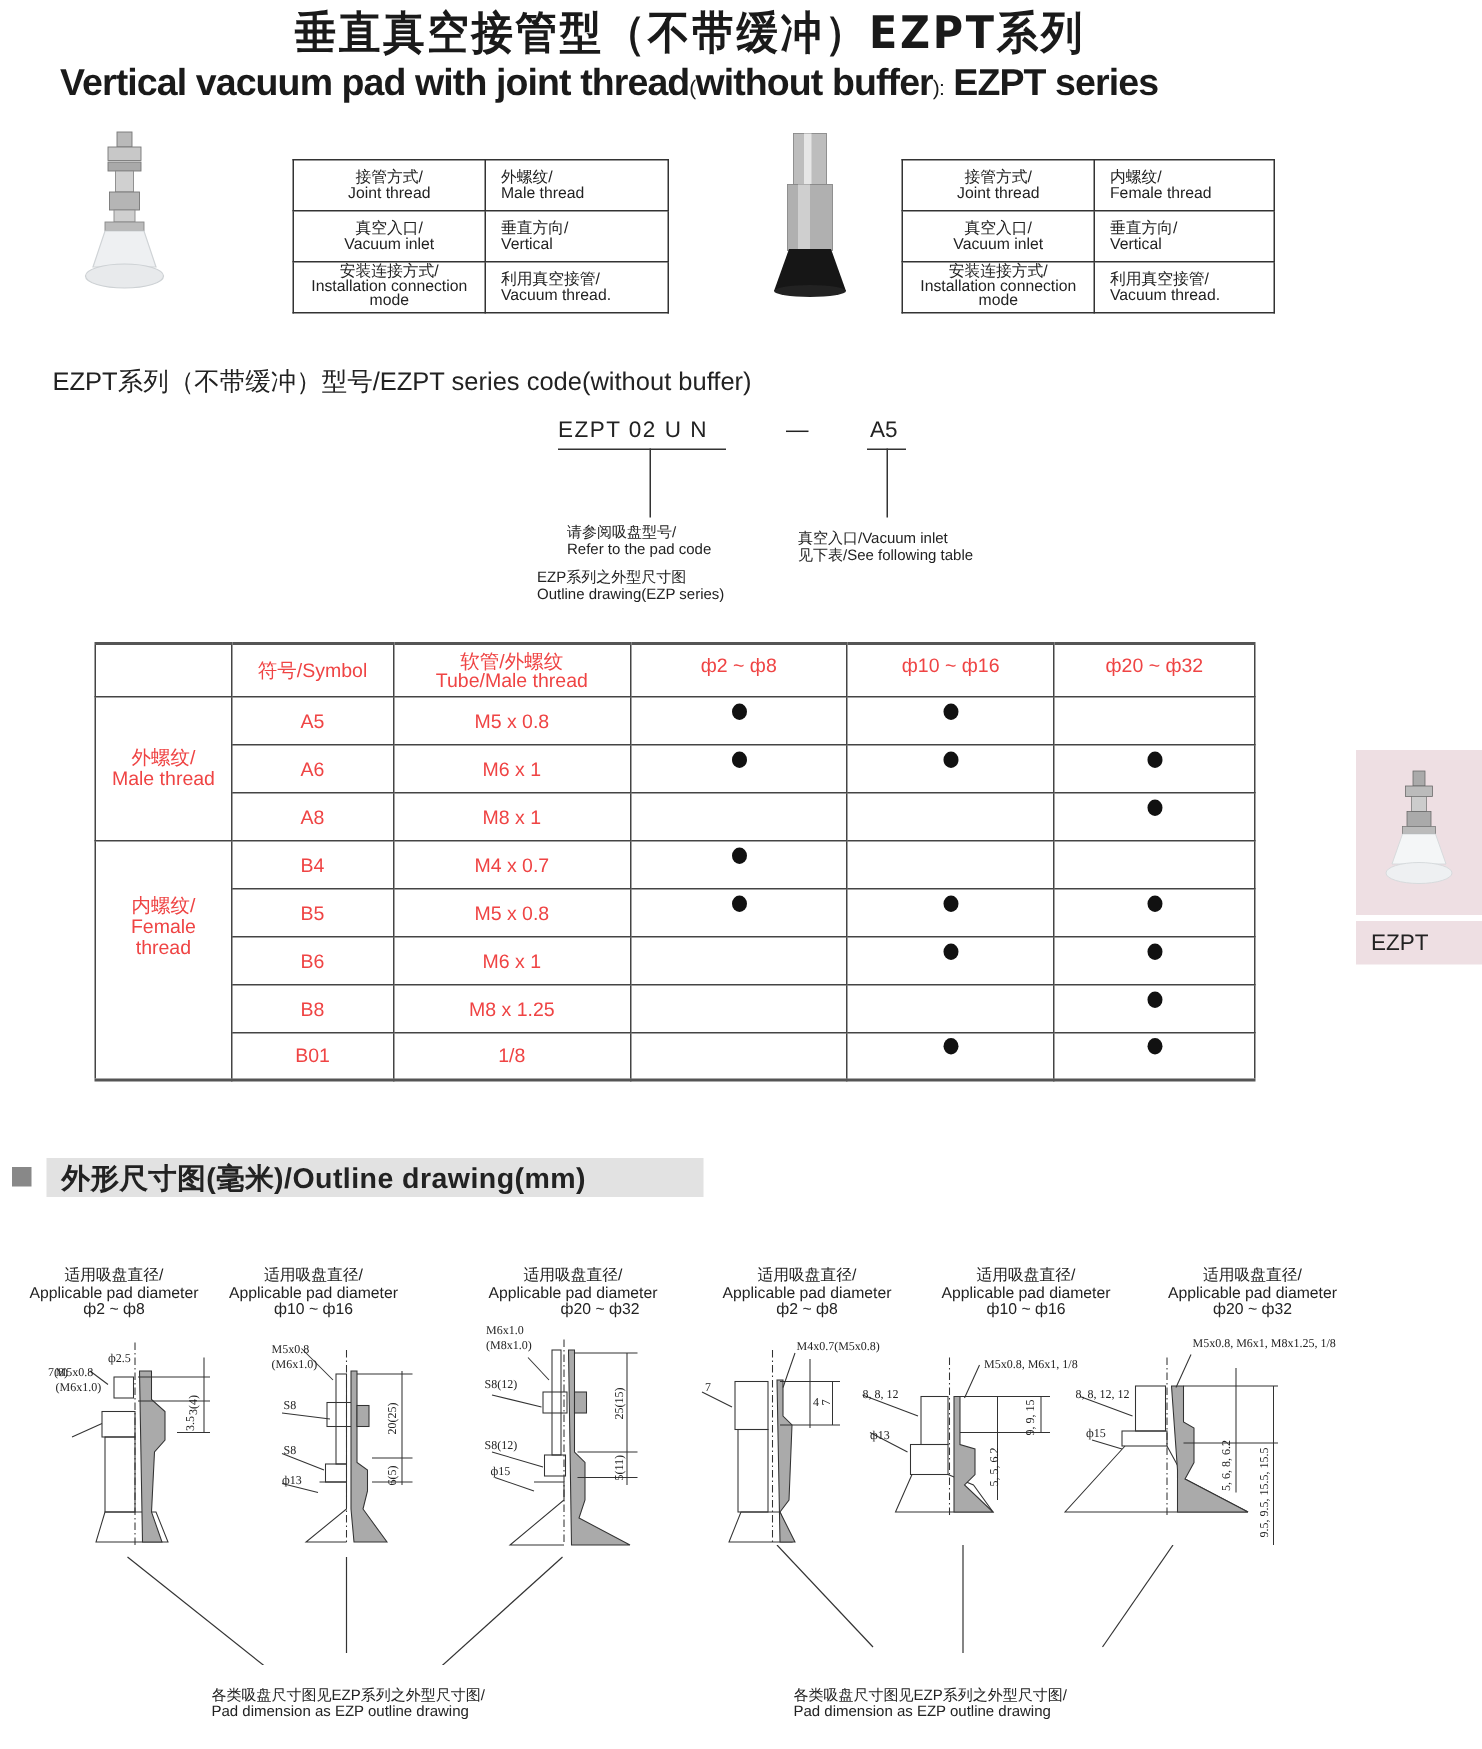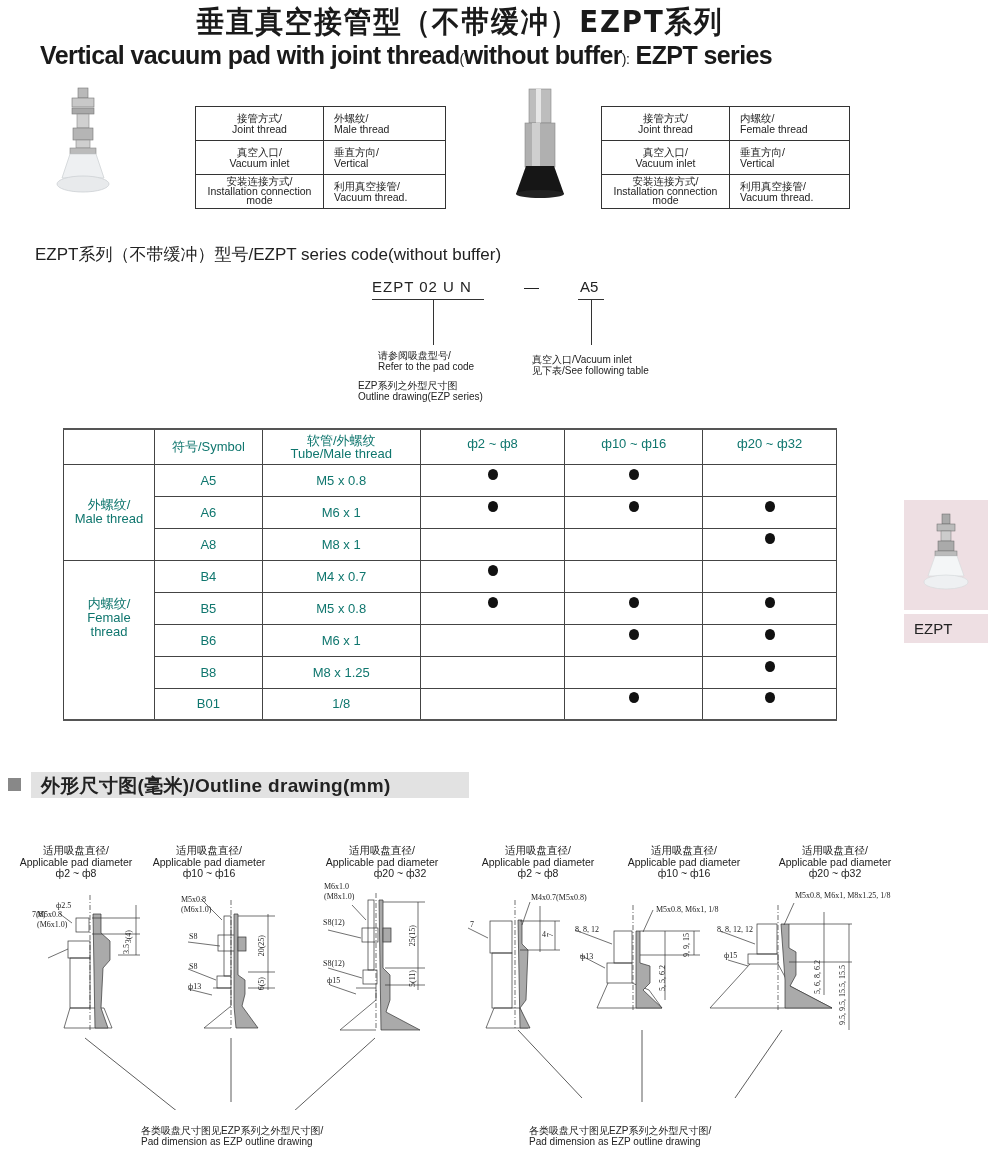--- a/index.html
+++ b/index.html
@@ -36,21 +36,21 @@
 
     .code-heading { left: 35px; top: 243px; font-size: 17px; color: #222; white-space: nowrap; }
     .code-main { left: 372px; top: 278px; font-size: 15px; letter-spacing: 1px; color: #222; white-space: nowrap; }
     .code-dash { left: 524px; top: 278px; font-size: 15px; color: #222; }
     .code-a5 { left: 580px; top: 278px; font-size: 15px; color: #222; }
     .line { background: #333; }
     .code-note { font-size: 10px; line-height: 11px; color: #222; white-space: nowrap; }
 
     
     .compat {
-      left: 63px; top: 428px; width: 774px; border-collapse: collapse; font-size: 13px; color: #0f766e;
+      left: 63px; top: 428px; width: 774px; border-collapse: collapse; font-size: 13px; color: #ef4444;
     }
     .compat td, .compat th {
       border: 1px solid #444; text-align: center; vertical-align: middle; font-weight: normal;
     }
     .compat thead th { height: 35px; line-height: 13px; }
     .compat tbody td { height: 32px; }
     .compat tr.hdr th { border-top: 2px solid #555; }
     .compat .group { line-height: 14px; }
     .dot { display: inline-block; width: 10px; height: 11px; border-radius: 50%; background: #111; position: relative; top: -5px; }
 
@@ -415,21 +415,21 @@
     <line x1="720" y1="931" x2="755" y2="944"></line>
     <line x1="728" y1="960" x2="748" y2="966"></line>
     <line x1="784" y1="925" x2="794" y2="903"></line>
   </g>
 </svg>
 
 <div class="abs dim" style="left:37px;top:910px;line-height:10px;">
     <div>M5x0.8</div>
     <div>(M6x1.0)</div>
   </div>
-<div class="abs dim" style="left:56px;top:901px;text-align:center;">ф2.5</div>
+<div class="abs dim" style="left:72px;top:901px;text-align:center;">ф2.5</div>
 <div class="abs dim" style="left:32px;top:910px;">7(8)</div>
 <div class="abs dim" style="left:124px;top:930px;writing-mode:vertical-rl;transform:rotate(180deg);">3(4)</div>
 <div class="abs dim" style="left:122px;top:944px;writing-mode:vertical-rl;transform:rotate(180deg);">3.5</div>
 
 <div class="abs dim" style="left:181px;top:895px;line-height:10px;">
     <div>M5x0.8</div>
     <div>(M6x1.0)</div>
   </div>
 <div class="abs dim" style="left:189px;top:932px;">S8</div>
 <div class="abs dim" style="left:189px;top:962px;">S8</div>

